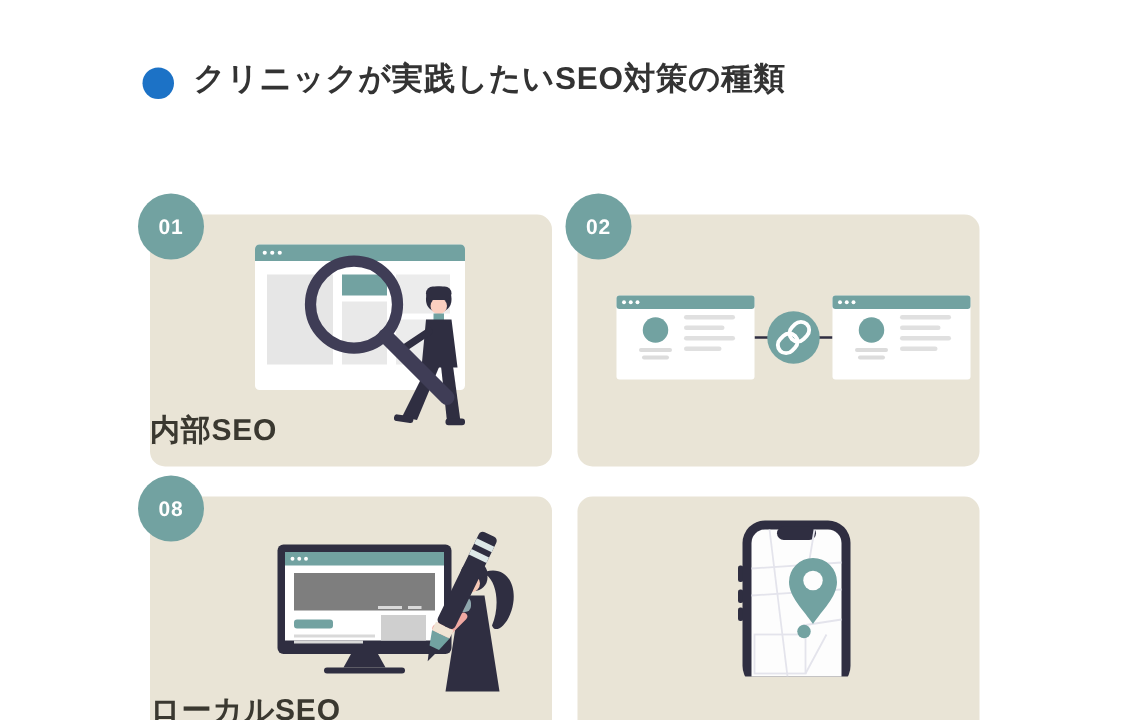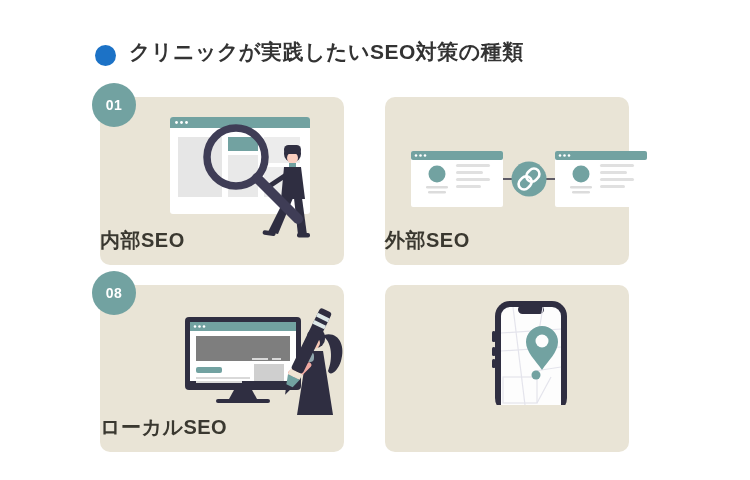--- a/index.html
+++ b/index.html
@@ -16,22 +16,22 @@
   }
   .bullet{
     width:21px;height:21px;border-radius:50%;
     background:#1c72c6;flex:0 0 auto;
   }
   .title-text{
     font-size:21px;font-weight:700;color:#333333;letter-spacing:.5px;
   }
   
   .card{
-    position:absolute;width:244px;height:168px;
-    background:#e9e4d6;border-radius:10px;
+    position:absolute;width:268px;height:168px;
+    background:#e9e4d6;border-radius:10px;margin-top:46px;
   }
   .card1{left:100px;top:97px;}
   .card2{left:385px;top:97px;}
   .card3{left:100px;top:285px;height:167px;}
   .card4{left:385px;top:285px;height:167px;}
   .badge{
     position:absolute;left:-8px;top:-14px;
     width:44px;height:44px;border-radius:50%;
     background:#72a2a1;color:#ffffff;
     display:flex;align-items:center;justify-content:center;
@@ -87,20 +87,21 @@
 
       <g>
         <circle cx="136" cy="60" r="29" fill="none" stroke="#3f3d56" stroke-width="7.5"></circle>
         <line x1="157" y1="81" x2="198" y2="122" stroke="#3f3d56" stroke-width="10" stroke-linecap="round"></line>
       </g>
     </svg>
     <div class="card-label">内部SEO</div>
   </div>
 
   <div class="card card2">
+    <div class="badge">02</div>
     <svg class="illust" viewBox="0 0 268 168">
       <line x1="118" y1="82" x2="170" y2="82" stroke="#2f2e41" stroke-width="1.6"></line>
 
       <g>
         <rect x="26" y="54" width="92" height="56" rx="2" fill="#ffffff"></rect>
         <rect x="26" y="54" width="92" height="9" rx="2" fill="#72a2a1"></rect>
         <circle cx="31" cy="58.5" r="1.3" fill="#ffffff"></circle>
         <circle cx="35.5" cy="58.5" r="1.3" fill="#ffffff"></circle>
         <circle cx="40" cy="58.5" r="1.3" fill="#ffffff"></circle>
         <circle cx="52" cy="77" r="8.5" fill="#72a2a1"></circle>
@@ -128,21 +129,20 @@
       </g>
 
       <g>
         <circle cx="144" cy="82" r="17.5" fill="#72a2a1"></circle>
         <g transform="rotate(-45 144 82)">
           <rect x="131.5" y="76.5" width="14" height="11" rx="5.5" fill="none" stroke="#ffffff" stroke-width="2.6"></rect>
           <rect x="142.5" y="76.5" width="14" height="11" rx="5.5" fill="none" stroke="#ffffff" stroke-width="2.6"></rect>
         </g>
       </g>
     </svg>
-    <div class="card-label">外部SEO</div>
   </div>
 
   <div class="card card3">
     <div class="badge">08</div>
     <svg class="illust" viewBox="0 0 268 168">
 
       <g>
         <rect x="85" y="32" width="116" height="73" rx="4" fill="#2f2e41"></rect>
         <rect x="90" y="37" width="106" height="59" fill="#ffffff"></rect>
         <rect x="90" y="37" width="106" height="9" fill="#72a2a1"></rect>

